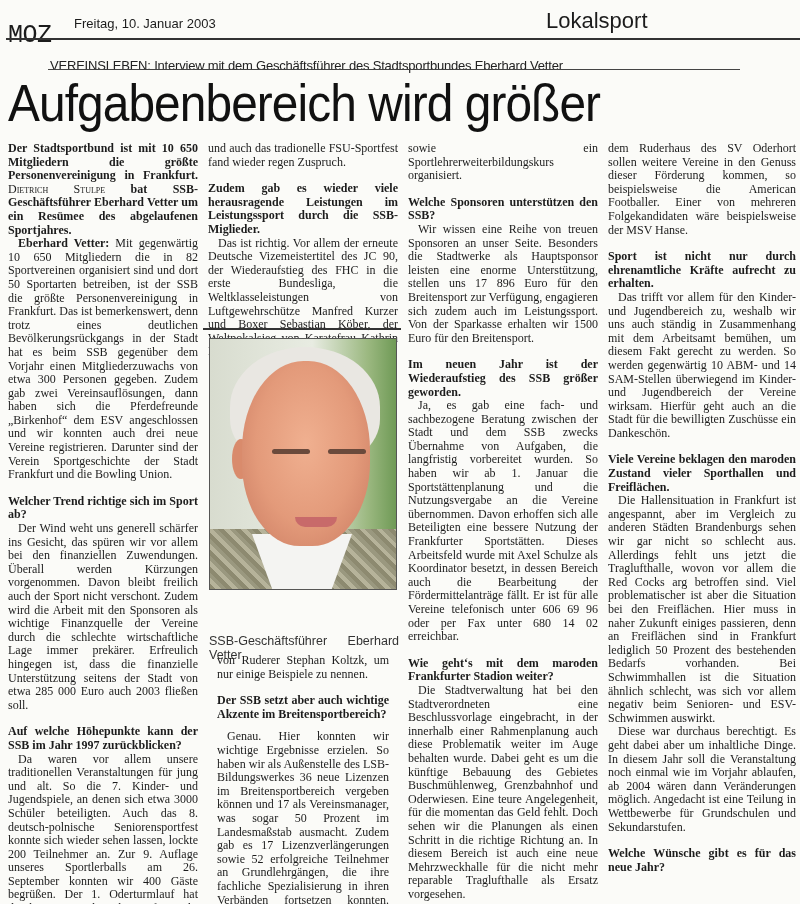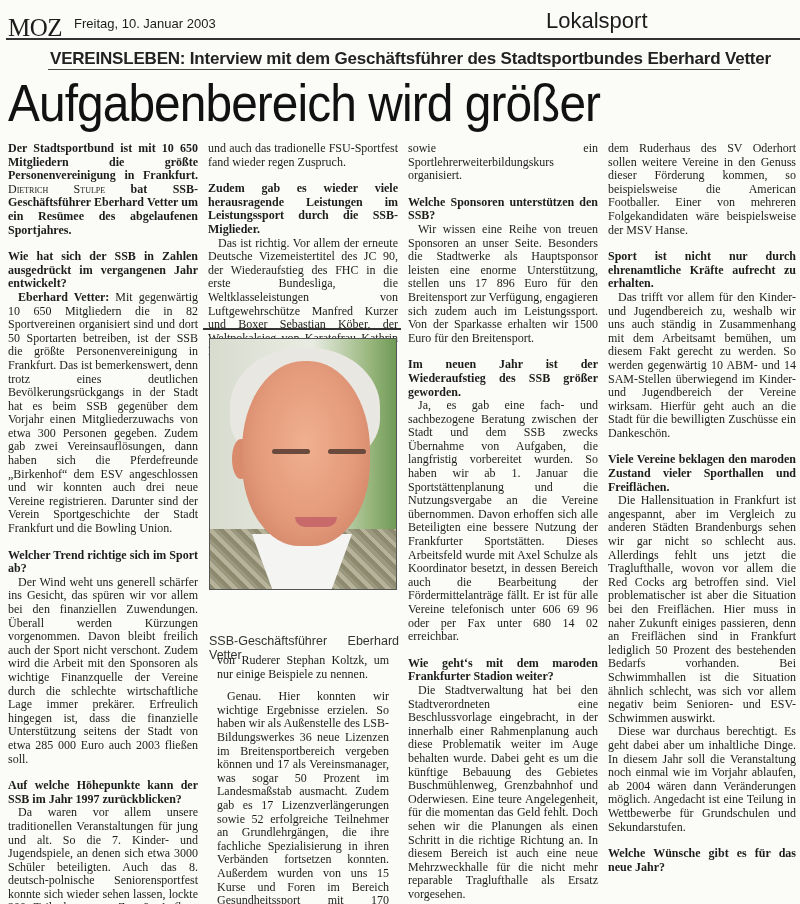--- a/index.html
+++ b/index.html
@@ -1,22 +1,22 @@
 <!DOCTYPE html>
 <html><head>
 <meta charset="utf-8">
 <style>
   html, body { margin:0; padding:0; }
   body { width:800px; height:904px; background:#fbfbf8; color:#1c1c1c; overflow:hidden; position:relative; font-family:"Liberation Serif", serif; }
   .masthead { position:absolute; left:8px; top:6px; width:786px; height:28px; }
-  .moz { position:absolute; left:0; top:8px; font-family:Liberation Serif, serif; font-size:25px; line-height:28px; letter-spacing:-0.5px;text-align:right; }
+  .moz { position:absolute; left:0; top:16px; font-family:Liberation Mono, monospace; font-size:25px; line-height:28px; letter-spacing:-0.5px;text-align:right; }
   .date { position:absolute; left:66px; top:10px; font-family:"Liberation Sans", sans-serif; font-size:13px; }
   .section { position:absolute; left:538px; top:2px; font-family:Liberation Sans, sans-serif; font-size:22px; }
   .rule-top { position:absolute; left:6px; top:38px; width:794px; height:0; border-top:2px solid #333; }
-  .kicker { position:absolute; left:50px; top:49px; width:690px; font-family:"Liberation Sans", sans-serif; font-size:17px; font-weight:bold; letter-spacing:-0.2px; color:#222; white-space:nowrap; }
+  .kicker { position:absolute; left:50px; top:58px; width:690px; font-family:"Liberation Sans", sans-serif; font-size:13px; font-weight:normal; letter-spacing:-0.2px; color:#222; white-space:nowrap; }
   .rule-kicker { position:absolute; left:48px; top:69px; width:692px; border-top:1px solid #444; }
   .headline { position:absolute; left:8px; top:72px; width:790px; font-family:"Liberation Sans", sans-serif; font-size:52px; line-height:62px; letter-spacing:-1px; white-space:nowrap; color:#111; transform:scaleX(0.92); transform-origin:left top; }
   .col { position:absolute; top:142px; font-size:12px; line-height:13.6px; text-align:justify; hyphens:auto; }
   .col p { margin:0; text-indent:10px; }
   .col p.noind { text-indent:0; }
   .col .q { font-weight:bold; margin-top:13px; text-indent:0; }
   .col .q:first-child { margin-top:0; }
   .col .lead { font-weight:bold; text-indent:0; }
   .col .sc { font-weight:normal; font-variant:small-caps; }
   .c1 { left:8px; width:190px; }
@@ -52,21 +52,20 @@
 <div class="rule-kicker"></div>
 
 <h1 class="headline" style="margin:0;font-weight:normal;">Aufgabenbereich wird größer</h1>
 
 <div class="col c1">
   <p class="lead">
     <span>Der Stadtsportbund ist mit 10 650 Mitgliedern die größte Personenvereinigung in Frankfurt.</span>
     <span class="sc">Dietrich Stulpe</span>
     <span>bat SSB-Geschäftsführer Eberhard Vetter um ein Resümee des abgelaufenen Sportjahres.</span>
   </p>
-  <p class="q">Wie hat sich der SSB in Zahlen ausgedrückt im vergangenen Jahr entwickelt?</p>
   <p><b>Eberhard Vetter:</b> <span>Mit gegenwärtig 10 650 Mitgliedern die in 82 Sportvereinen organisiert sind und dort 50 Sportarten betreiben, ist der SSB die größte Personenvereinigung in Frankfurt. Das ist bemerkenswert, denn trotz eines deutlichen Bevölkerungsrückgangs in der Stadt hat es beim SSB gegenüber dem Vorjahr einen Mitgliederzuwachs von etwa 300 Personen gegeben. Zudem gab zwei Vereinsauflösungen, dann haben sich die Pferdefreunde „Birkenhof“ dem ESV angeschlossen und wir konnten auch drei neue Vereine registrieren. Darunter sind der Verein Sportgeschichte der Stadt Frankfurt und die Bowling Union.</span></p>
   <p class="q">Welcher Trend richtige sich im Sport ab?</p>
   <p>Der Wind weht uns generell schärfer ins Gesicht, das spüren wir vor allem bei den finanziellen Zuwendungen. Überall werden Kürzungen vorgenommen. Davon bleibt freilich auch der Sport nicht verschont. Zudem wird die Arbeit mit den Sponsoren als wichtige Finanzquelle der Vereine durch die schlechte wirtschaftliche Lage immer prekärer. Erfreulich hingegen ist, dass die finanzielle Unterstützung seitens der Stadt von etwa 285 000 Euro auch 2003 fließen soll.</p>
   <p class="q">Auf welche Höhepunkte kann der SSB im Jahr 1997 zurückblicken?</p>
   <p>Da waren vor allem unsere traditionellen Veranstaltungen für jung und alt. So die 7. Kinder- und Jugendspiele, an denen sich etwa 3000 Schüler beteiligten. Auch das 8. deutsch-polnische Seniorensportfest konnte sich wieder sehen lassen, lockte 200 Teilnehmer an. Zur 9. Auflage unseres Sportlerballs am 26. September konnten wir 400 Gäste begrüßen. Der 1. Oderturmlauf hat durchaus Geschmack auf mehr gemacht</p>
 </div>
 
 <div class="col c2">
   <p class="noind">und auch das tradionelle FSU-Sportfest fand wieder regen Zuspruch.</p>
   <p class="q">Zudem gab es wieder viele herausragende Leistungen im Leistungssport durch die SSB-Miglieder.</p>
@@ -81,20 +80,21 @@
   <div class="ear"></div>
   <div class="face"></div>
   <div class="brow" style="left:62px"></div>
   <div class="brow" style="left:118px"></div>
   <div class="mouth"></div>
 </div>
 <div class="caption">SSB-Geschäftsführer Eberhard Vetter</div>
 
 <div class="c2b">
   <p class="noind">von Ruderer Stephan Koltzk, um nur einige Beispiele zu nennen.</p>
+  <p class="q">Der SSB setzt aber auch wichtige Akzente im Breitensportbereich?</p>
   <p>Genau. Hier konnten wir wichtige Ergebnisse erzielen. So haben wir als Außenstelle des LSB-Bildungswerkes 36 neue Lizenzen im Breitensportbereich vergeben können und 17 als Vereinsmanager, was sogar 50 Prozent im Landesmaßstab ausmacht. Zudem gab es 17 Lizenzverlängerungen sowie 52 erfolgreiche Teilnehmer an Grundlehrgängen, die ihre fachliche Spezialisierung in ihren Verbänden fortsetzen konnten. Außerdem wurden von uns 15 Kurse und Foren im Bereich Gesundheitssport mit 170 Teilnehmern</p>
 </div>
 
 <div class="col c3">
   <p class="noind">sowie ein Sportlehrerweiterbildungskurs organisiert.</p>
   <p class="q">Welche Sponsoren unterstützen den SSB?</p>
   <p>Wir wissen eine Reihe von treuen Sponsoren an unser Seite. Besonders die Stadtwerke als Hauptsponsor leisten eine enorme Unterstützung, stellen uns 17 896 Euro für den Breitensport zur Verfügung, engagieren sich zudem auch im Leistungssport. Von der Sparkasse erhalten wir 1500 Euro für den Breitensport.</p>
   <p class="q">Im neuen Jahr ist der Wiederaufstieg des SSB größer geworden.</p>
   <p>Ja, es gab eine fach- und sachbezogene Beratung zwischen der Stadt und dem SSB zwecks Übernahme von Aufgaben, die langfristig vorbereitet wurden. So haben wir ab 1. Januar die Sportstättenplanung und die Nutzungsvergabe an die Vereine übernommen. Davon erhoffen sich alle Beteiligten eine bessere Nutzung der Frankfurter Sportstätten. Dieses Arbeitsfeld wurde mit Axel Schulze als Koordinator besetzt, in dessen Bereich auch die Bearbeitung der Fördermittelanträge fällt. Er ist für alle Vereine telefonisch unter 606 69 96 oder per Fax unter 680 14 02 erreichbar.</p>
   <p class="q">Wie geht‘s mit dem maroden Frankfurter Stadion weiter?</p>

